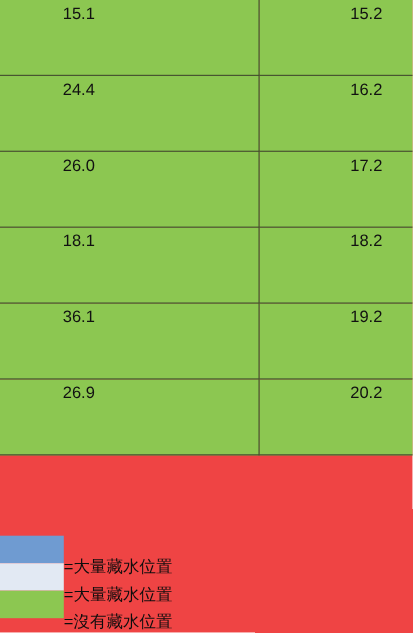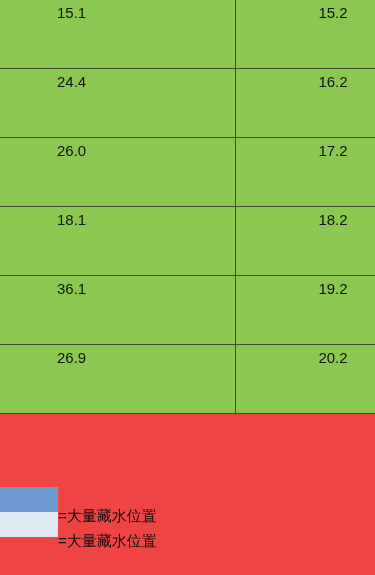--- a/index.html
+++ b/index.html
@@ -136,16 +136,20 @@
     <div class="legend-row">
       <span class="legend-swatch sw-blue"></span>
       <span class="legend-label">=大量藏水位置</span>
     </div>
 
     <div class="legend-row">
       <span class="legend-swatch sw-lightblue"></span>
       <span class="legend-label">=大量藏水位置</span>
     </div>
 
+    <div class="legend-row">
+      <span class="legend-swatch sw-green"></span>
+      <span class="legend-label">=沒有藏水位置</span>
+    </div>
 
   </div>
 
 </div>
 
 </body></html>

